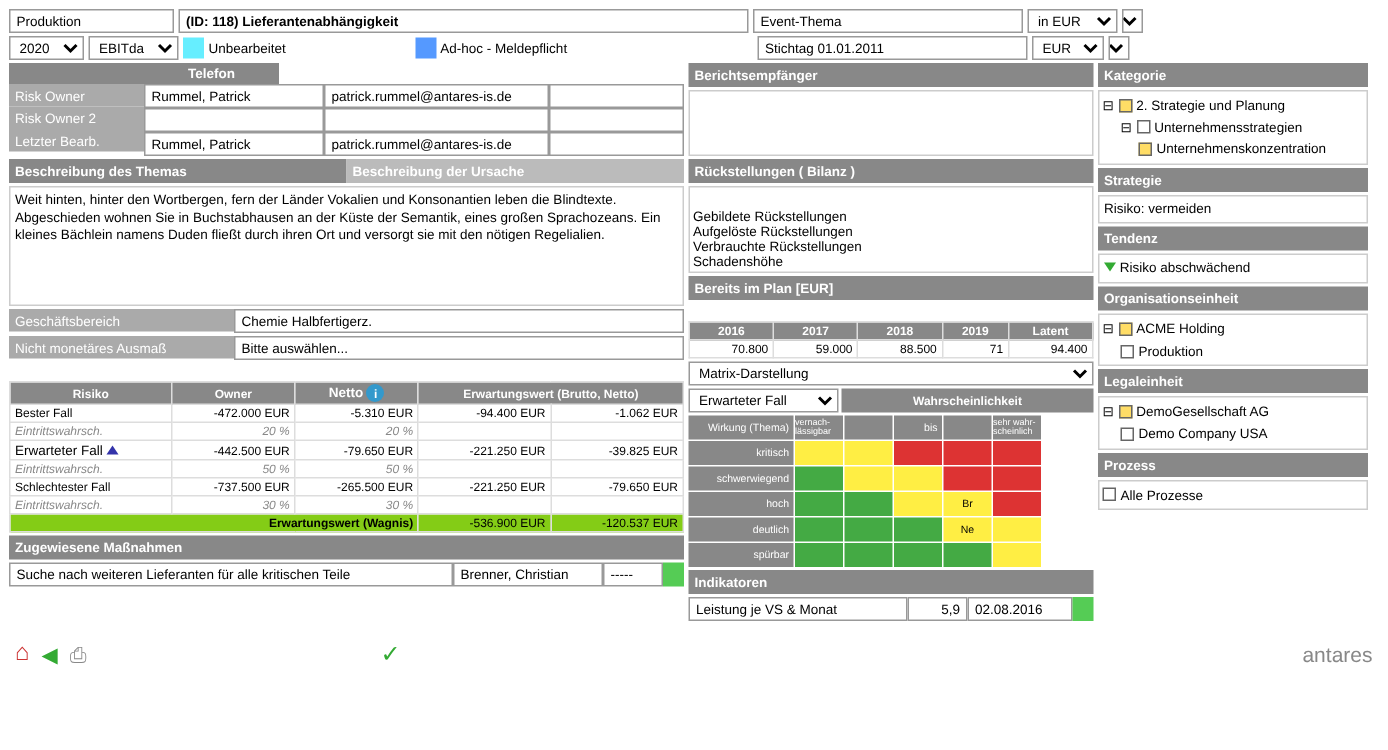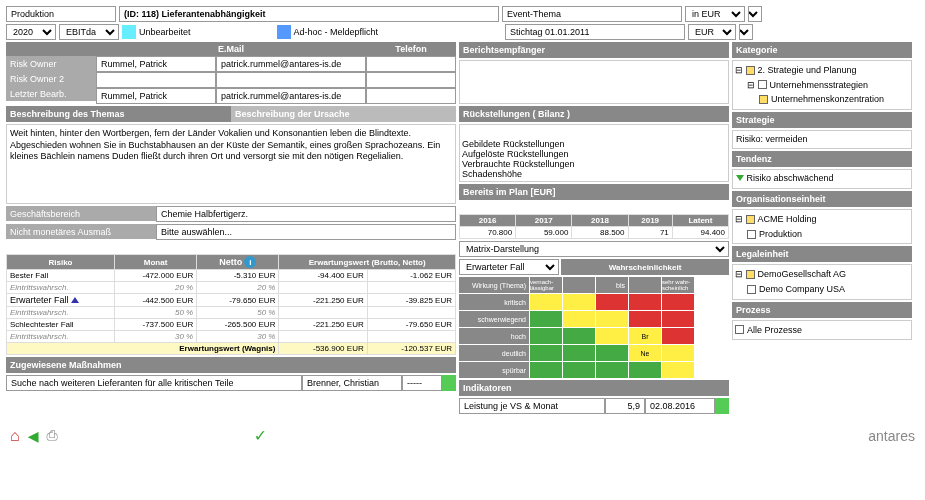--- a/index.html
+++ b/index.html
@@ -70,21 +70,20 @@
 <div class="col left">
  <div style="display:flex">
   <div style="width:90px">
    <div class="hdr" style="height:14px"></div>
    <div class="lbl">Risk Owner</div>
    <div class="lbl">Risk Owner 2</div>
    <div class="lbl">Letzter Bearb.</div>
   </div>
   <div style="flex:1">
    <div style="display:flex">
-              <div class="hdr" style="flex:1;justify-content:center;height:14px">E.Mail</div>
               <div class="hdr" style="width:90px;justify-content:center;height:14px">Telefon</div>
             </div>
    <div style="display:flex">
               <div class="field" style="width:120px">Rummel, Patrick</div>
               <div class="field" style="flex:1">patrick.rummel@antares-is.de</div>
               <div class="field" style="width:90px"></div>
             </div>
    <div style="display:flex">
               <div class="field" style="width:120px"></div>
               <div class="field" style="flex:1"></div>
@@ -110,21 +109,21 @@
         </div>
  <div style="display:flex">
           <div class="lbl" style="width:150px">Nicht monetäres Ausmaß</div>
           <div class="field" style="flex:1">Bitte auswählen...</div>
         </div>
 
  <table>
   <tbody>
             <tr>
               <th style="text-align:center">Risiko</th>
-              <th>Monat</th>
+              <th>Owner</th>
               <th><span>Netto</span> <span class="info">i</span></th>
               <th colspan="2">Erwartungswert (Brutto, Netto)</th>
             </tr>
   <tr>
               <td style="text-align:left">Bester Fall</td>
               <td>-472.000 EUR</td>
               <td>-5.310 EUR</td>
               <td>-94.400 EUR</td>
               <td>-1.062 EUR</td>
             </tr>
@@ -156,21 +155,21 @@
               <td>-221.250 EUR</td>
               <td>-79.650 EUR</td>
             </tr>
   <tr style="color:#888;font-style:italic">
               <td style="text-align:left">Eintrittswahrsch.</td>
               <td>30 %</td>
               <td>30 %</td>
               <td></td>
               <td></td>
             </tr>
-  <tr style="background:#fef9c3">
+  <tr style="background:#84cc16">
               <td colspan="3" style="text-align:right;font-weight:bold">Erwartungswert (Wagnis)</td>
               <td>-536.900 EUR</td>
               <td>-120.537 EUR</td>
             </tr>
  </tbody>
         </table>
 
  <div class="hdr">Zugewiesene Maßnahmen</div>
  <div style="display:flex">
   <div class="field" style="flex:1">Suche nach weiteren Lieferanten für alle kritischen Teile</div>

